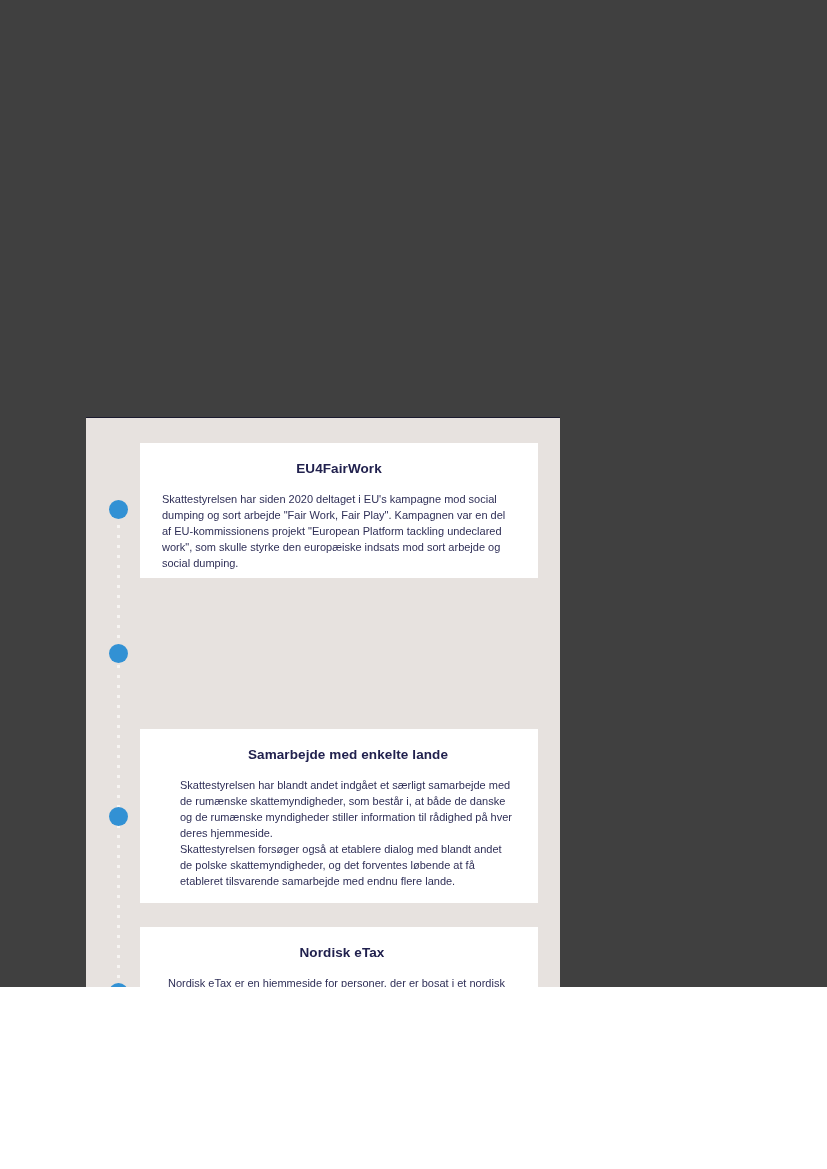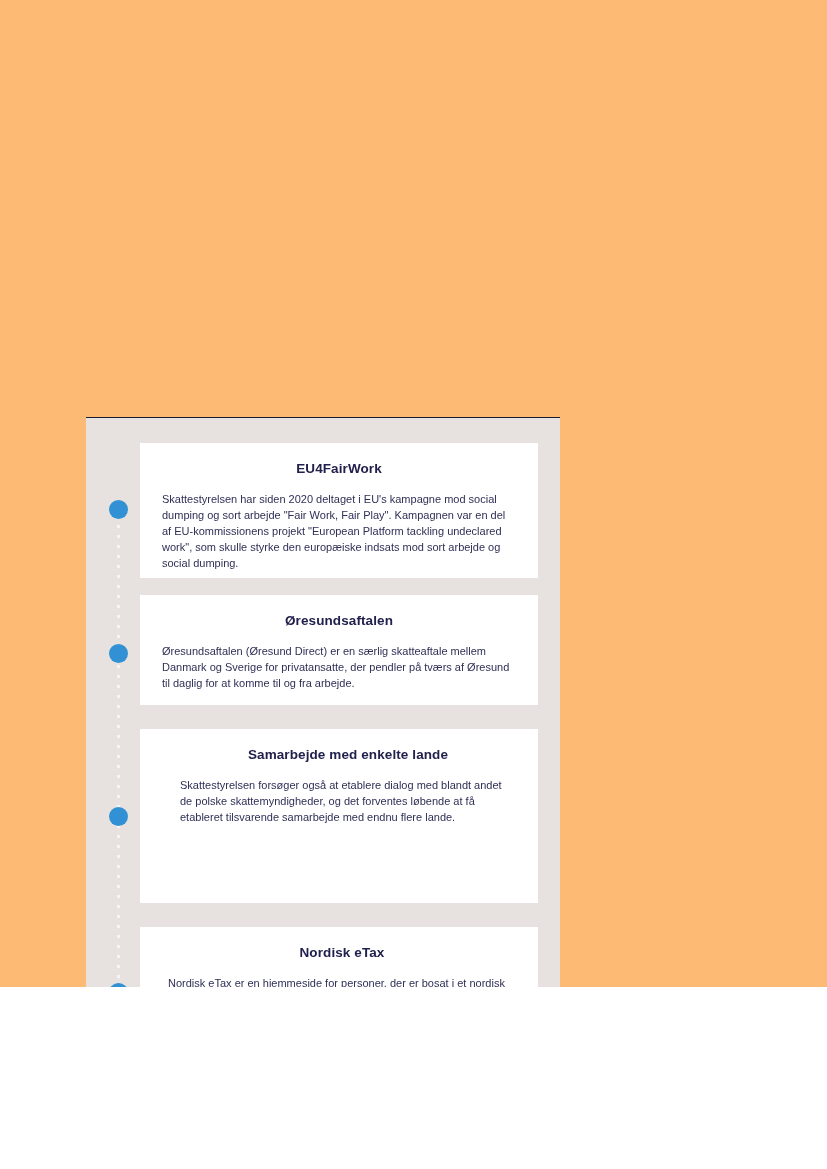--- a/index.html
+++ b/index.html
@@ -11,21 +11,21 @@
     width: 827px;
     height: 1169px;
     font-family: "Liberation Sans", sans-serif;
     -webkit-font-smoothing: antialiased;
   }
 
   .page {
     position: relative;
     width: 827px;
     height: 987px;
-    background: #fdba74;
+    background: #404040;
     overflow: hidden;
   }
 
   
   .timeline-panel {
     position: absolute;
     left: 86px;
     top: 418px;
     width: 474px;
     height: 665px;
@@ -119,27 +119,24 @@
   <div class="timeline-dot" style="top:500px;"></div>
   <div class="timeline-dot" style="top:644px;"></div>
   <div class="timeline-dot" style="top:807px;"></div>
   <div class="timeline-dot" style="top:983px;"></div>
 
   <div class="card" style="top:443px; height:135px;">
     <h3 class="card-title">EU4FairWork</h3>
     <p class="card-body">Skattestyrelsen har siden 2020 deltaget i EU's kampagne mod social dumping og sort arbejde "Fair Work, Fair Play". Kampagnen var en del af EU-kommissionens projekt "European Platform tackling undeclared work", som skulle styrke den europæiske indsats mod sort arbejde og social dumping.</p>
   </div>
 
-  <div class="card" style="top:595px; height:110px;">
-    <h3 class="card-title">Øresundsaftalen</h3>
-    <p class="card-body">Øresundsaftalen (Øresund Direct) er en særlig skatteaftale mellem Danmark og Sverige for privatansatte, der pendler på tværs af Øresund til daglig for at komme til og fra arbejde.</p>
-  </div>
 
   <div class="card" style="top:729px; height:174px;padding-left:40px;">
     <h3 class="card-title">Samarbejde med enkelte lande</h3>
+    <p class="card-body">Skattestyrelsen har blandt andet indgået et særligt samarbejde med de rumænske skattemyndigheder, som består i, at både de danske og de rumænske myndigheder stiller information til rådighed på hver deres hjemmeside.</p>
     <p class="card-body">Skattestyrelsen forsøger også at etablere dialog med blandt andet de polske skattemyndigheder, og det forventes løbende at få etableret tilsvarende samarbejde med endnu flere lande.</p>
   </div>
 
   <div class="card" style="top:927px; height:131px;padding-left:28px;">
     <h3 class="card-title">Nordisk eTax</h3>
     <p class="card-body">Nordisk eTax er en hjemmeside for personer, der er bosat i et nordisk land og har indkomster eller aktiver i andre nordiske lande og gerne vil vide mere om de landes skatteforhold. Hjemmesiden er udviklet i et samarbejde mellem skattemyndighederne i Danmark, Island, Norge, Finland og Sverige.</p>
   </div>
 
   <div class="panel-rule-bottom"></div>
 

